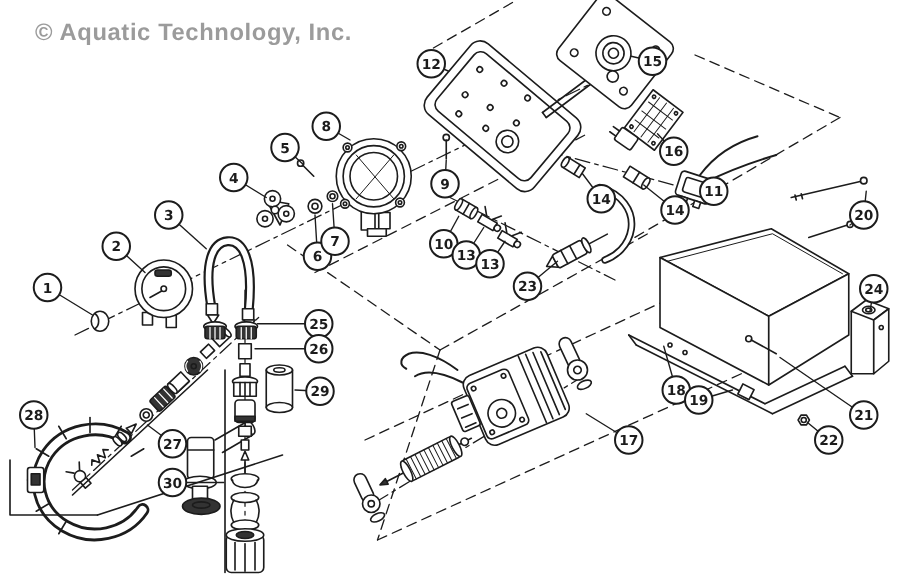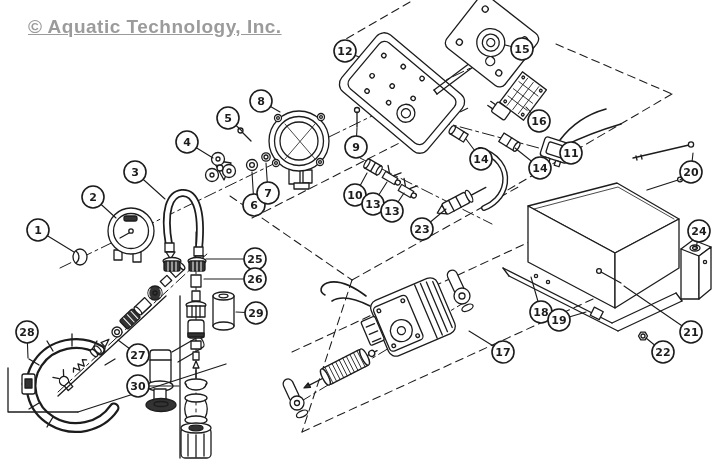--- a/index.html
+++ b/index.html
@@ -1,19 +1,19 @@
 <!DOCTYPE html>
 <html style="--line: #1c1c1c; --wm: #9b9b9b; --bg: #ffffff; --dark: #333333;"><head>
 <meta charset="utf-8">
 <style>
   :root { --line:#1c1c1c; --wm:#9b9b9b; --bg:#ffffff; --dark:#333333; }
   html,body{margin:0;padding:0;}
   body{width:720px;height:464px;background:var(--bg);position:relative;overflow:hidden;}
   .watermark{position:absolute;left:28px;top:16px;font:600 19px "Liberation Sans",sans-serif;
-             color:var(--wm);letter-spacing:.5px;white-space:nowrap;text-decoration:underline;}
+             color:var(--wm);letter-spacing:.5px;white-space:nowrap;}
   .stage{position:absolute;left:0;top:0;}
   svg line,svg path,svg rect,svg circle,svg ellipse,svg polygon,svg polyline{
     stroke:var(--line);fill:none;stroke-width:1.3;stroke-linecap:round;stroke-linejoin:round;}
   .fw{fill:#fff}
   .fd{fill:var(--dark)}
   .wl{stroke:#fff;stroke-width:1}
   .thin{stroke-width:.8}
   .axis{stroke-dasharray:12 4 3 4;stroke-width:1}
   .border{stroke-dasharray:8 5;stroke-width:1.05}
   .tube-outer{stroke-width:8}

